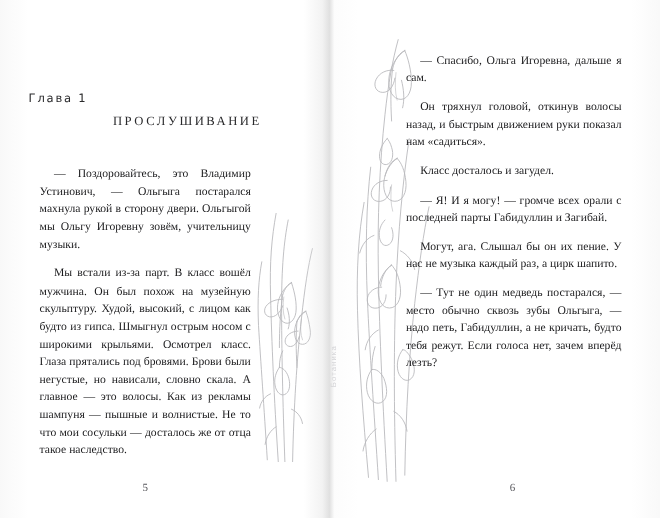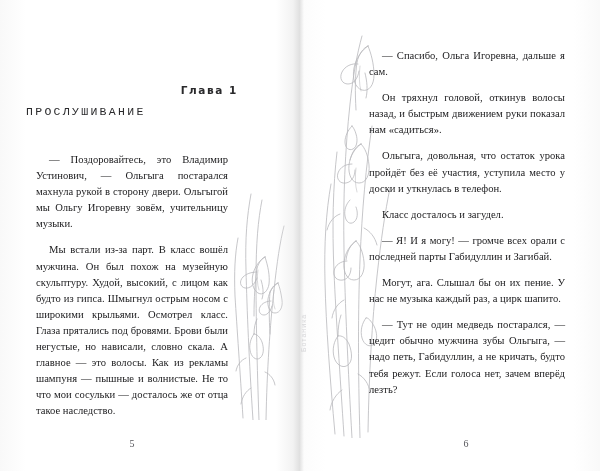--- a/index.html
+++ b/index.html
@@ -60,30 +60,30 @@
     z-index: 4;
     color: #1d1d1f;
   }
   .col-left  { left: 26px;  top: 84px;  width: 212px; }
   .col-right { left: 359px; top: 38px;  width: 216px; }
 
   .chapter-label {
     font-family: "DejaVu Sans", sans-serif;
     font-size: 10.5px;
     letter-spacing: 1.6px;
-    text-align: right;
+    text-align: left;
     color: #2a2a2c;
     margin: 0 0 9px 0;
-    font-weight: 700;
+    font-weight: 400;
   }
   .chapter-title {
-    font-family: Liberation Mono, monospace;
+    font-family: Liberation Serif, serif;
     font-size: 11.5px;
     letter-spacing: 2.3px;
-    text-align: left;
+    text-align: right;
     color: #2a2a2c;
     margin: 0 0 34px 0;
     font-weight: 400;
   }
 
   p.para {
     margin: 10px;
     font-size: 10.6px;
     line-height: 16.1px;
     text-align: justify;
@@ -223,21 +223,20 @@
     <div class="chapter-label">Глава 1</div>
     <div class="chapter-title">ПРОСЛУШИВАНИЕ</div>
     <p class="para">— Поздоровайтесь, это Владимир Устинович, — Ольгыга постарался махнула рукой в сторону двери. Ольгыгой мы Ольгу Игоревну зовём, учительницу музыки.</p>
     <p class="para cont">Мы встали из-за парт. В класс вошёл мужчина. Он был похож на музейную скульптуру. Худой, высокий, с лицом как будто из гипса. Шмыгнул острым носом с широкими крыльями. Осмотрел класс. Глаза прятались под бровями. Брови были негустые, но нависали, словно скала. А главное — это волосы. Как из рекламы шампуня — пышные и волнистые. Не то что мои сосульки — досталось же от отца такое наследство.</p>
   </div>
   <div class="folio folio-left">5</div>
 
   <div class="text-col col-right">
     <p class="para">— Спасибо, Ольга Игоревна, дальше я сам.</p>
     <p class="para">Он тряхнул головой, откинув волосы назад, и быстрым движением руки показал нам «садиться».</p>
-    <p class="para">Ольгыга, довольная, что остаток урока пройдёт без её участия, уступила место у доски и уткнулась в телефон.</p>
     <p class="para">Класс досталось и загудел.</p>
     <p class="para">— Я! И я могу! — громче всех орали с последней парты Габидуллин и Загибай.</p>
     <p class="para">Могут, ага. Слышал бы он их пение. У нас не музыка каждый раз, а цирк шапито.</p>
-    <p class="para">— Тут не один медведь постарался, — цедит обычно мужчина зубы Ольгыга, — надо петь, Габидуллин, а не кричать, будто тебя режут. Если голоса нет, зачем вперёд лезть?</p>
+    <p class="para">— Тут не один медведь постарался, — место обычно сквозь зубы Ольгыга, — надо петь, Габидуллин, а не кричать, будто тебя режут. Если голоса нет, зачем вперёд лезть?</p>
   </div>
   <div class="folio folio-right">6</div>
 
 </div>
 
 </body></html>

